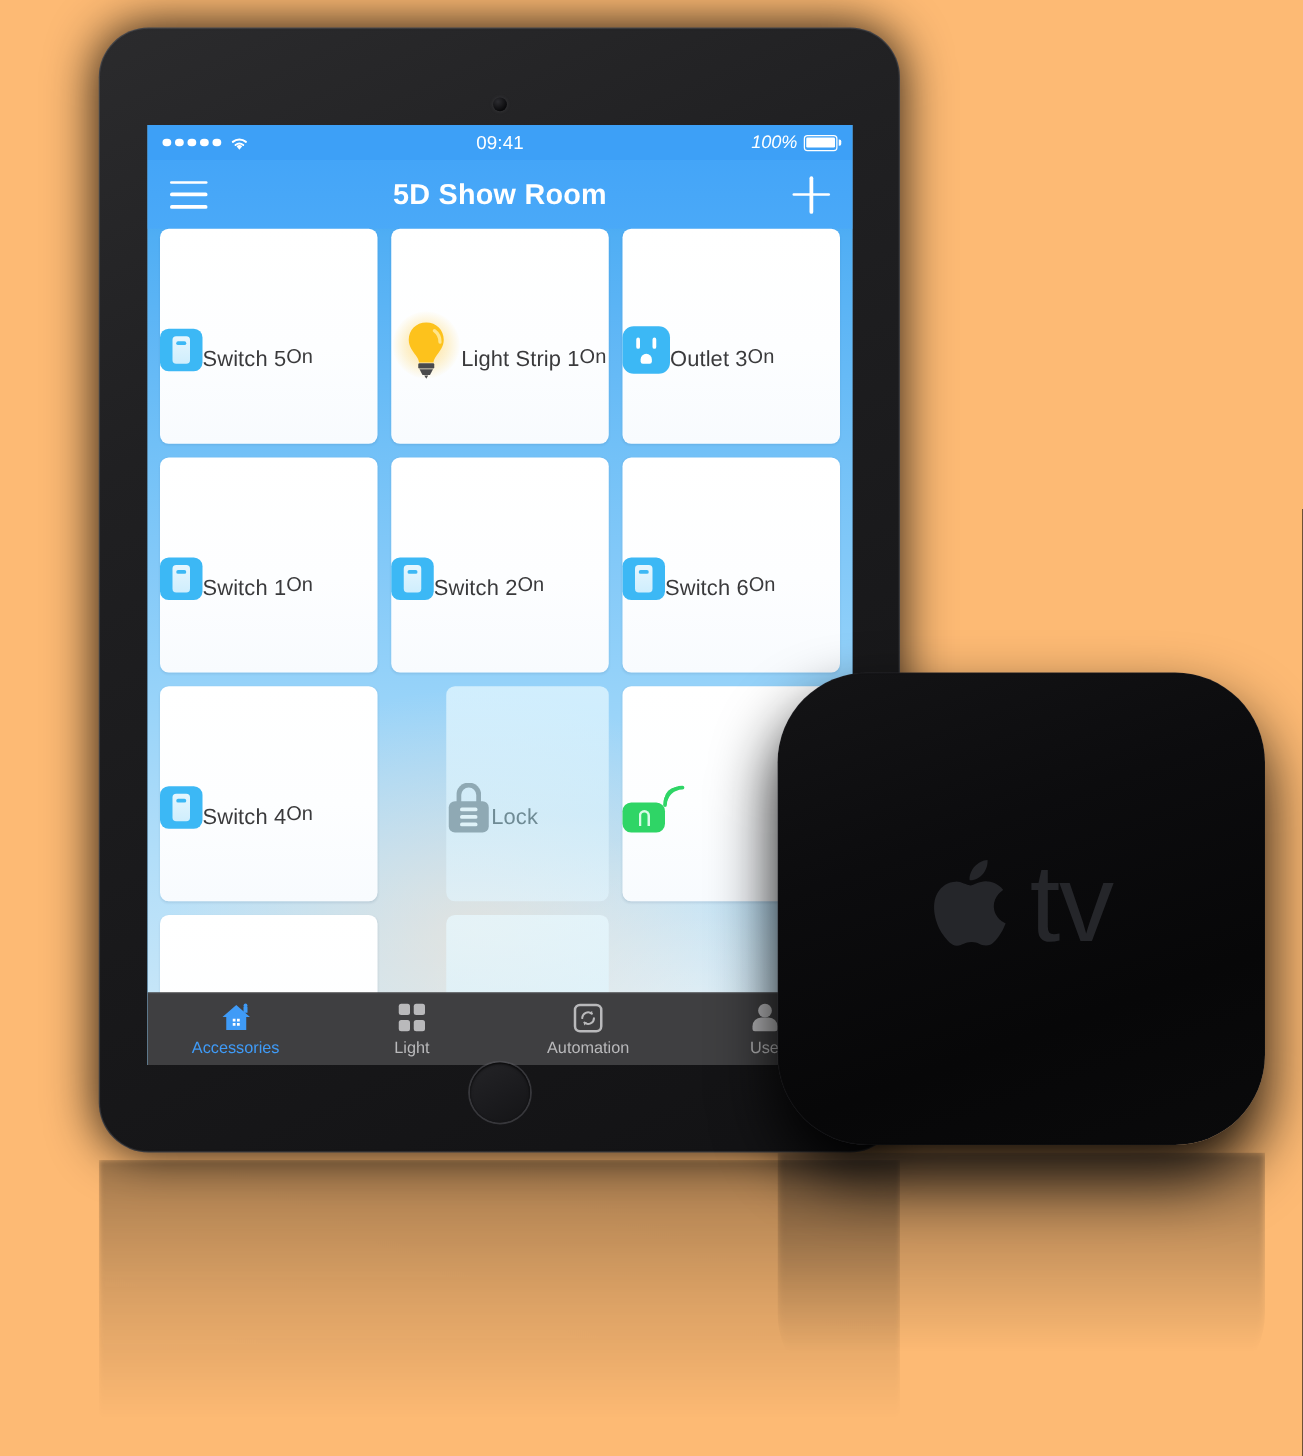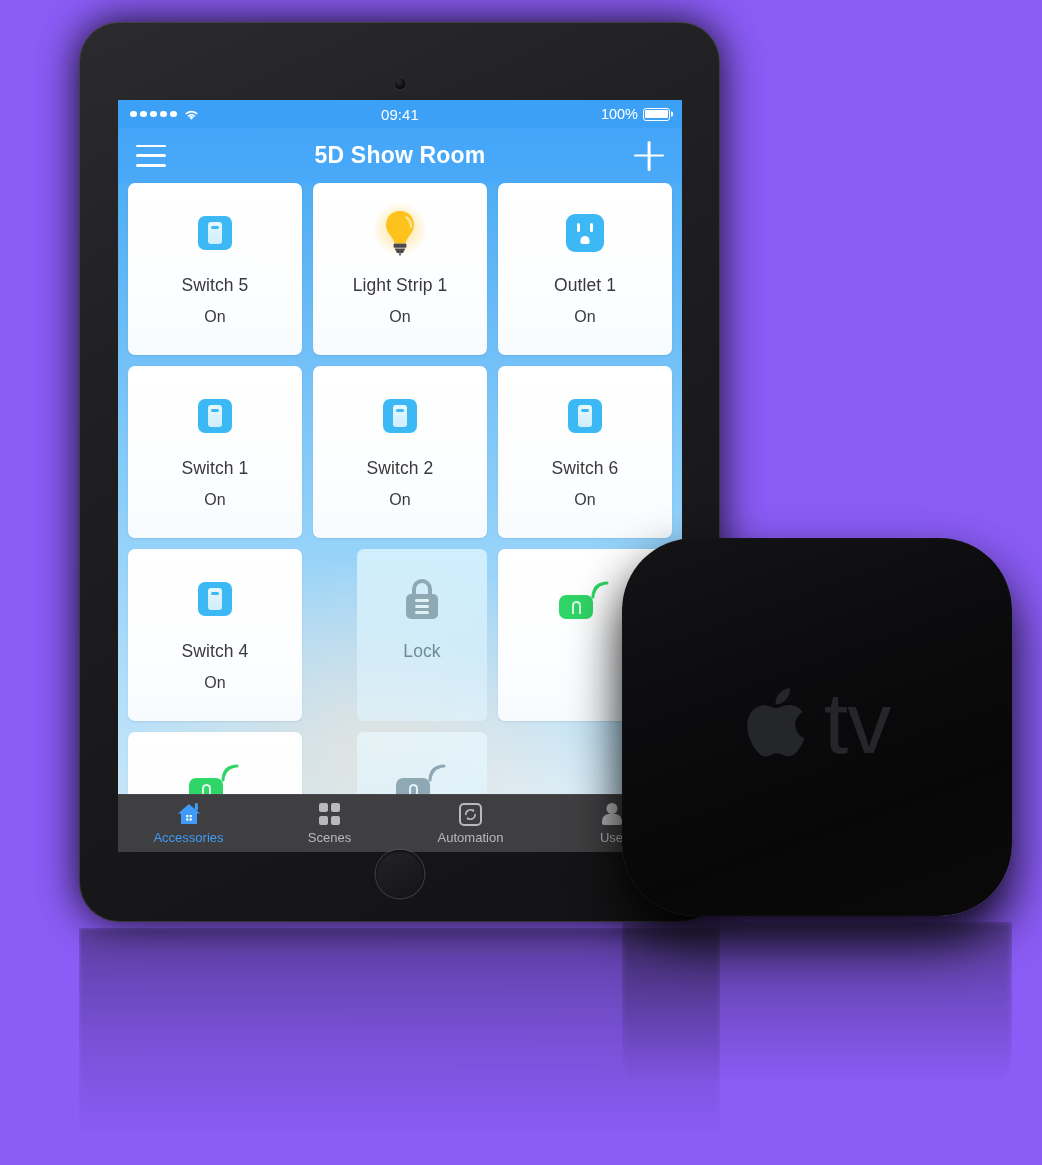--- a/index.html
+++ b/index.html
@@ -3,21 +3,21 @@
 <meta charset="utf-8">
 <title>HomeKit App on Tablet</title>
 <style>
   * { box-sizing: border-box; margin: 0; padding: 0; }
   html, body {
     width: 1042px; height: 1165px;
     background: #000;
     overflow: hidden;
     font-family: "Liberation Sans", sans-serif;
   }
-  .stage { position: relative; width: 1042px; height: 1165px; background:#8b5cf6; }
+  .stage { position: relative; width: 1042px; height: 1165px; background:#fdba74; }
 
   
   .tablet {
     position: absolute; left: 79px; top: 22px;
     width: 641px; height: 900px;
     background: linear-gradient(155deg,#2b2b2d 0%,#202022 30%,#19191b 62%,#121214 100%);
     border-radius: 40px;
     box-shadow: 0 0 2px #3a3a3c inset, 0 0 40px rgba(0,0,0,.9);
   }
   .tablet-edge {
@@ -64,21 +64,21 @@
   .sb-left { display:flex; align-items:center; gap:6px; }
   .dots { display:flex; gap:3.5px; align-items:center; }
   .dots i { width:6.5px; height:6.5px; border-radius:50%; background:#fff; display:block; }
   .wifi { width:17px; height:13px; display:block; }
   .sb-time {
     position:absolute; left:0; right:0; text-align:center;
     font-size:15px; font-weight:400; letter-spacing:.1px; pointer-events:none;
   }
   .sb-right {
     margin-left:auto; display:flex; align-items:center; gap:5px;
-    font-size:14.5px; z-index:2;
+    font-size:14.5px; z-index:2;font-style:italic;
   }
   .battery {
     width:27px; height:13px; border:1.6px solid #fff; border-radius:3px;
     position:relative; padding:1.3px;
   }
   .battery::after{
     content:""; position:absolute; right:-4px; top:50%; transform:translateY(-50%);
     width:2.4px; height:5px; background:#fff; border-radius:0 1.5px 1.5px 0;
   }
   .battery i { display:block; height:100%; width:100%; background:#fff; border-radius:1px; }
@@ -107,21 +107,21 @@
     position:absolute; left:0; top:83px; width:100%; bottom:0;
     padding:0 10px;
     display:grid; grid-template-columns:repeat(3,1fr);
     gap:11px 11px;
     align-content:start;
   }
   .tile {
     height:172px;
     background: linear-gradient(180deg,#ffffff 0%,#fdfeff 55%,#f8fbfe 100%);
     border-radius:7px;
-    display:flex; flex-direction:column; align-items:center;
+    display:flex; flex-direction:row; align-items:center;
     padding-top:22px;
     box-shadow:0 1px 2px rgba(0,40,80,.10);
     cursor:pointer;
   }
   .tile.dim {
     background: linear-gradient(180deg, rgba(232,249,255,.72) 0%, rgba(219,243,253,.66) 60%, rgba(226,245,254,.62) 100%);
     box-shadow:none;
     margin-left:44px;
   }
   .tile-icon { height:56px; display:flex; align-items:center; justify-content:center; }
@@ -339,21 +339,21 @@
         </div>
 
         <div class="tile">
           <div class="tile-icon">
             <span class="ico-outlet">
                 <s></s>
                 <u></u>
                 <b></b>
               </span>
           </div>
-          <div class="tile-name">Outlet 1</div>
+          <div class="tile-name">Outlet 3</div>
           <div class="tile-state">On</div>
         </div>
 
         <div class="tile">
           <div class="tile-icon">
               <span class="ico-switch">
                 <i></i>
               </span>
             </div>
           <div class="tile-name">Switch 1</div>
@@ -463,21 +463,21 @@
 
         <div class="tab">
           <div class="tab-ico">
             <span class="ico-scenes">
                 <i></i>
                 <i></i>
                 <i></i>
                 <i></i>
               </span>
           </div>
-          <div class="tab-label">Scenes</div>
+          <div class="tab-label">Light</div>
         </div>
 
         <div class="tab">
           <div class="tab-ico">
             <span class="ico-auto">
               <svg width="15" height="15" viewBox="0 0 16 16">
                 <path d="M3 8a5 5 0 018.2-3.8" stroke="#b9b9bb" stroke-width="1.7" fill="none" stroke-linecap="round"></path>
                 <path d="M13 8a5 5 0 01-8.2 3.8" stroke="#b9b9bb" stroke-width="1.7" fill="none" stroke-linecap="round"></path>
                 <path d="M11.4 1.8l.3 2.8-2.8-.2z" fill="#b9b9bb"></path>
                 <path d="M4.6 14.2l-.3-2.8 2.8.2z" fill="#b9b9bb"></path>

